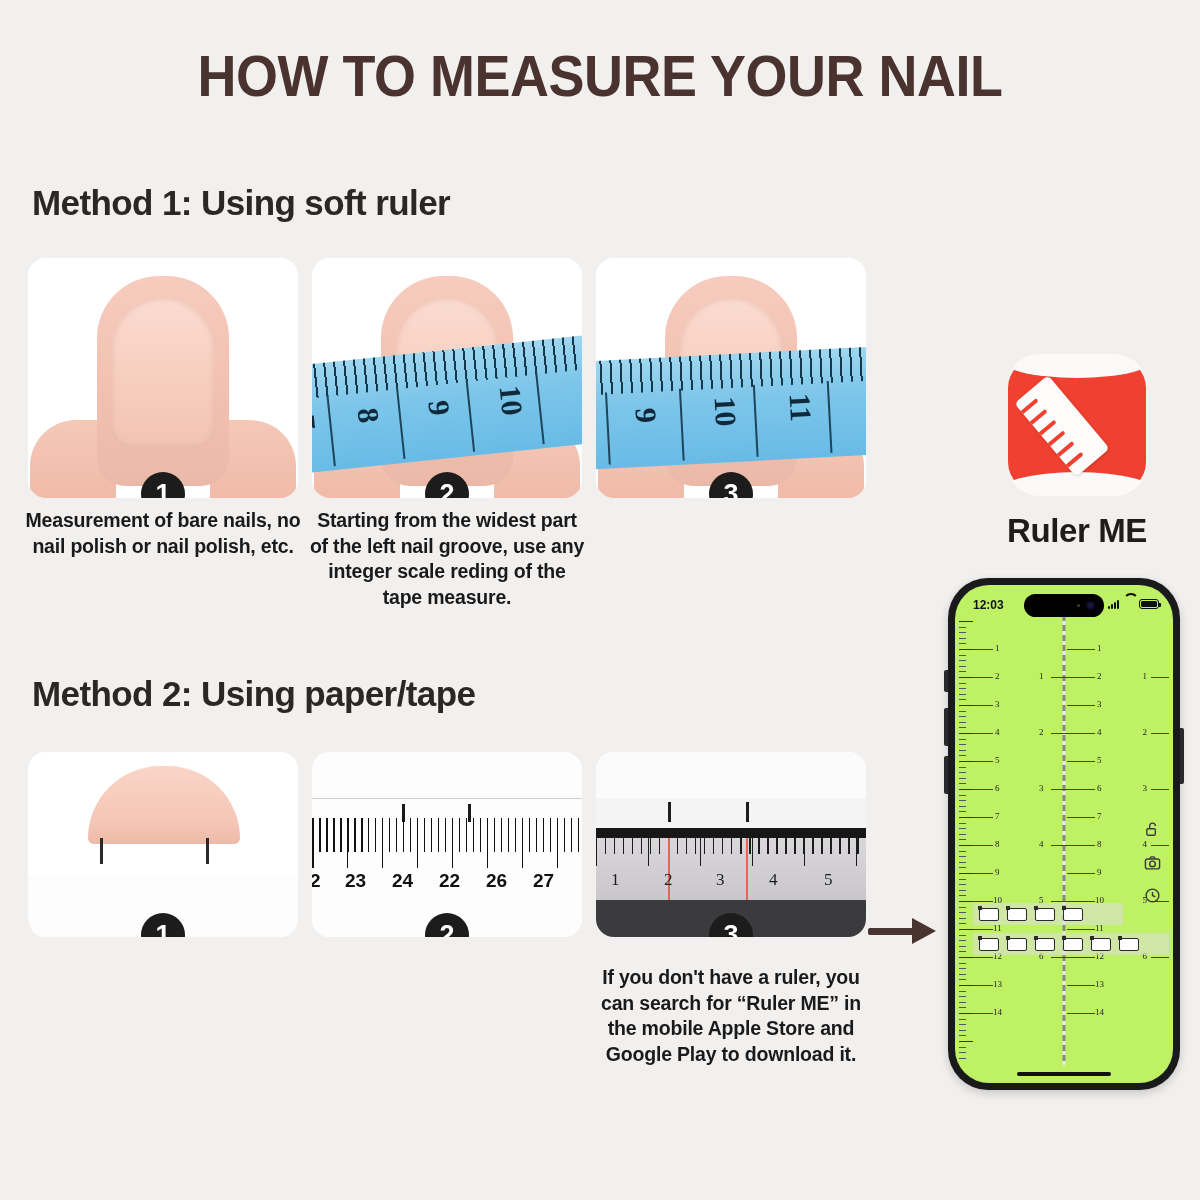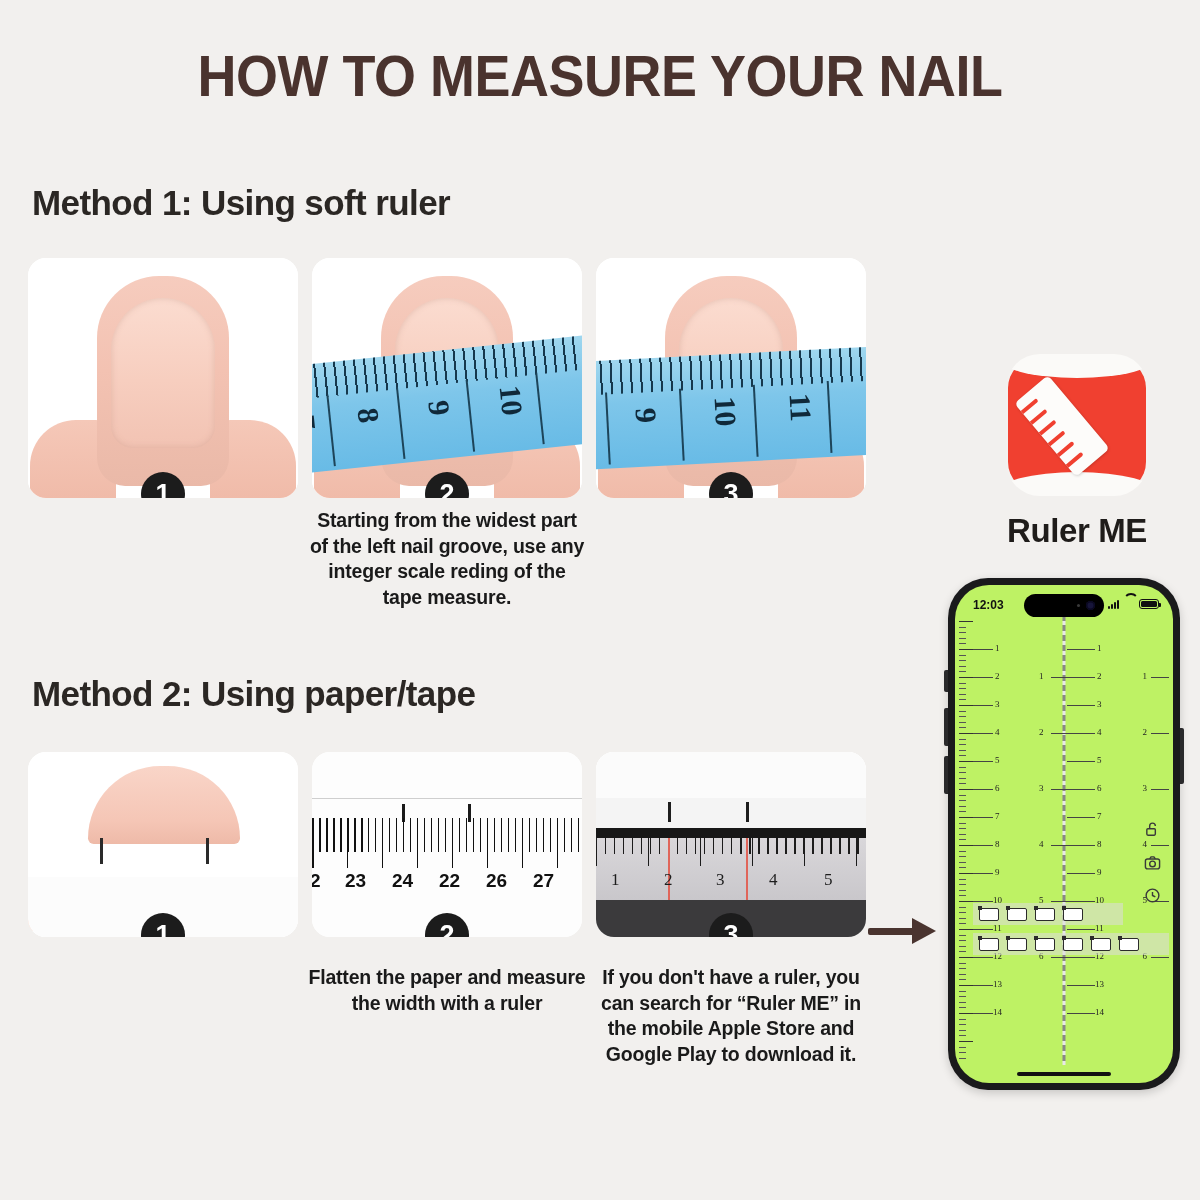--- a/index.html
+++ b/index.html
@@ -361,20 +361,21 @@
         <div class="tape-div" style="left:246px"></div>
         <div class="tape-num" style="left:-6px">8</div>
         <div class="tape-num" style="left:56px">9</div>
         <div class="tape-num" style="left:128px">10</div>
         <div class="tape-num" style="left:204px">11</div>
       </div>
     </div>
     <div class="badge">3</div>
   </div>
 
+  <div class="caption cap-r1 cap1">Measurement of bare nails, no nail polish or nail polish, etc.</div>
   <div class="caption cap-r1 cap2">Starting from the widest part of the left nail groove, use any integer scale reding of the tape measure.</div>
 
   <div class="method-heading" id="m2-head">Method 2: Using paper/tape</div>
 
   <div class="card r2 c1">
     <div class="thumb-photo">
       <div class="nail-dome"></div>
       <div class="dome-mark" style="left:72px"></div>
       <div class="dome-mark" style="left:178px"></div>
       <div class="corner-skin"></div>
@@ -415,21 +416,20 @@
       <div class="pr-num" style="left:15px">1</div>
       <div class="pr-num" style="left:68px">2</div>
       <div class="pr-num" style="left:120px">3</div>
       <div class="pr-num" style="left:173px">4</div>
       <div class="pr-num" style="left:228px">5</div>
       <div class="pr-bottom"></div>
     </div>
     <div class="badge">3</div>
   </div>
 
-  <div class="caption cap-r2 cap2">Flatten the paper and measure the width with a ruler</div>
   <div class="caption cap-r2 cap3">If you don't have a ruler, you can search for “Ruler ME” in the mobile Apple Store and Google Play to download it.</div>
 </div>
 
 <div class="arrow">
   <div class="arrow-shaft"></div>
   <div class="arrow-head"></div>
 </div>
 
 <div class="app-block">
   <div class="app-icon">

